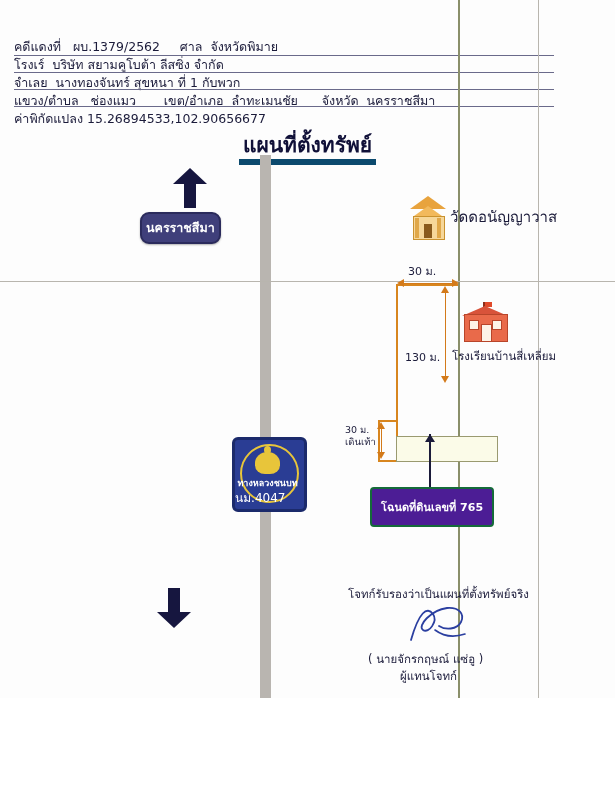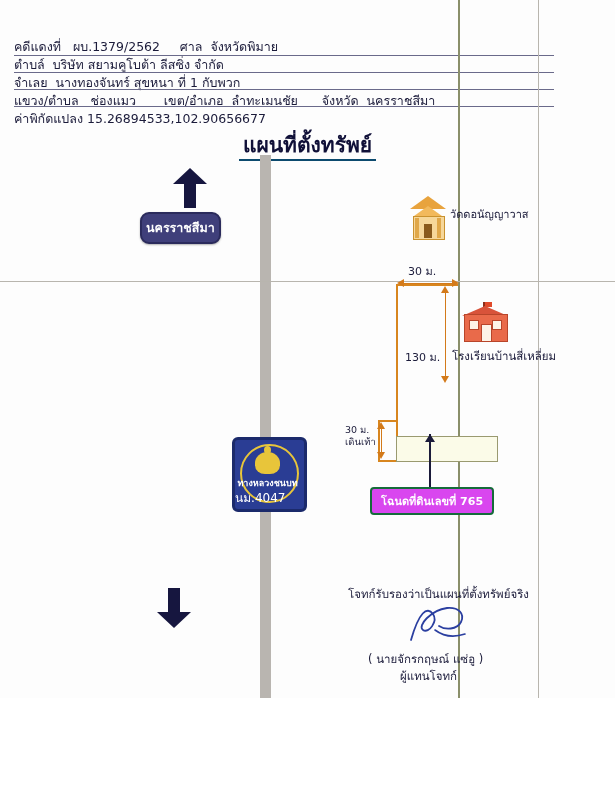--- a/index.html
+++ b/index.html
@@ -46,21 +46,21 @@
     left: 0;
     top: 128px;
     width: 615px;
     text-align: center;
     font-size: 21px;
     font-weight: bold;
     color: #101038;
   }
   .title u {
     text-decoration: none;
-    border-bottom: 2px solid #0c4a6e;
+    border-bottom: 6px solid #0c4a6e;
     padding: 0 4px 2px 4px;
   }
 
   
   #map {
     position: absolute;
     left: 0;
     top: 0;
     width: 615px;
     height: 800px;
@@ -113,27 +113,27 @@
     white-space: nowrap;
     box-shadow: 0 1px 2px rgba(0,0,0,.3);
   }
   #plate-korat { left: 140px; top: 212px; }
   #plate-lam   { left: 114px; top: 552px; }
 
   .plate-green {
     position: absolute;
     left: 370px;
     top: 487px;
-    background: #d946ef;
+    background: #4c1d95;
     color: #ffffff;
     border: 2px solid #156b3a;
     border-radius: 4px;
     font-size: 11px;
     font-weight: bold;
-    padding: 3px 9px;
+    padding: 9px 9px;
     white-space: nowrap;
   }
 
   
   .bigarrow {
     position: absolute;
     width: 44px;
     height: 44px;
   }
   .bigarrow .shaft {
@@ -205,21 +205,21 @@
     top: 22px;
     width: 4px; height: 20px;
     background: #e0a84a;
   }
   #temple .col1 { left: 7px; }
   #temple .col2 { left: 29px; }
   #label-temple {
     position: absolute;
     left: 450px;
     top: 205px;
-    font-size: 11px;
+    font-size: 15px;
     color: #1b1b3a;
     white-space: nowrap;
   }
 
   
   #school {
     position: absolute;
     left: 462px;
     top: 302px;
     width: 46px;
@@ -459,21 +459,21 @@
   }
 </style>
 </head>
 <body>
 
 <div id="page">
 
   <div class="hdr">
     <div class="line">คดีแดงที่   ผบ.1379/2562     ศาล  จังหวัดพิมาย</div>
     <div class="rule" style="top:17px;"></div>
-    <div class="line">ตำบล์  บริษัท สยามคูโบต้า ลีสซิ่ง จำกัด</div>
+    <div class="line">โรงเร์  บริษัท สยามคูโบต้า ลีสซิ่ง จำกัด</div>
     <div class="rule" style="top:34px;"></div>
     <div class="line">จำเลย  นางทองจันทร์ สุขหนา ที่ 1 กับพวก</div>
     <div class="rule" style="top:51px;"></div>
     <div class="line">แขวง/ตำบล   ช่องแมว       เขต/อำเภอ  ลำทะเมนชัย      จังหวัด  นครราชสีมา</div>
     <div class="rule" style="top:68px;"></div>
     <div class="line">ค่าพิกัดแปลง 15.26894533,102.90656677</div>
   </div>
 
   <div class="title">
     <u>แผนที่ตั้งทรัพย์</u>

